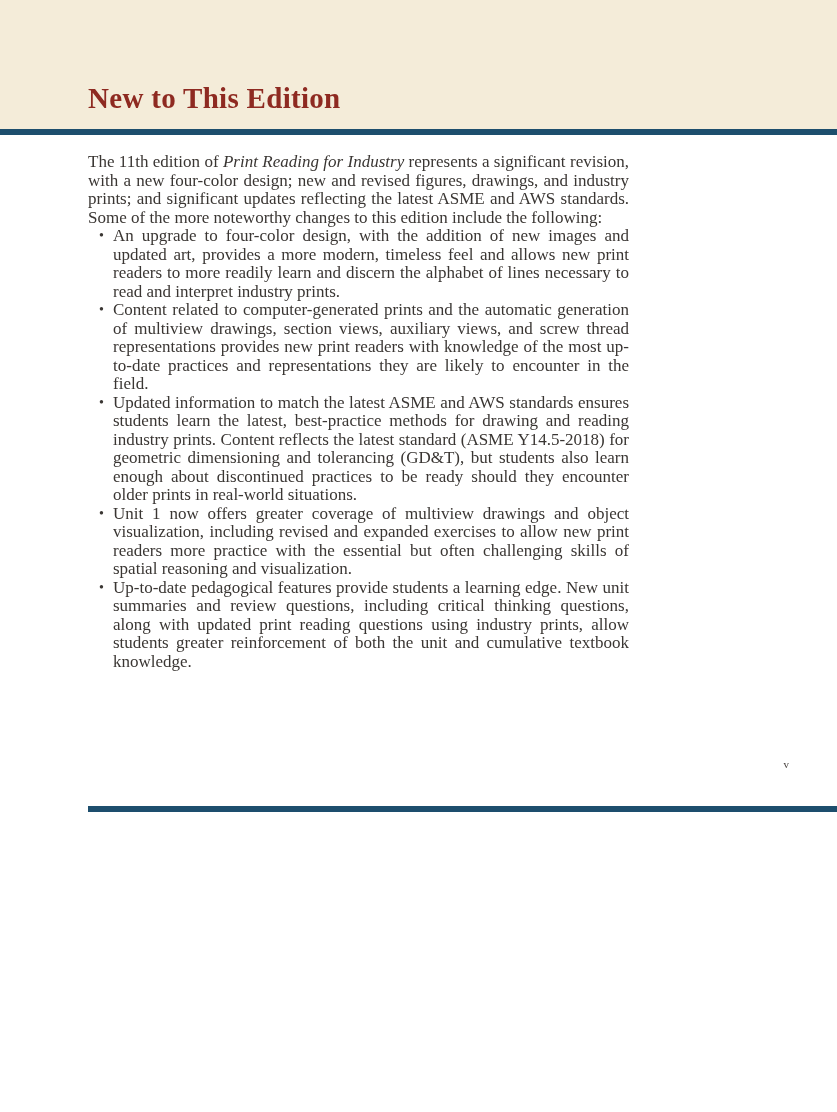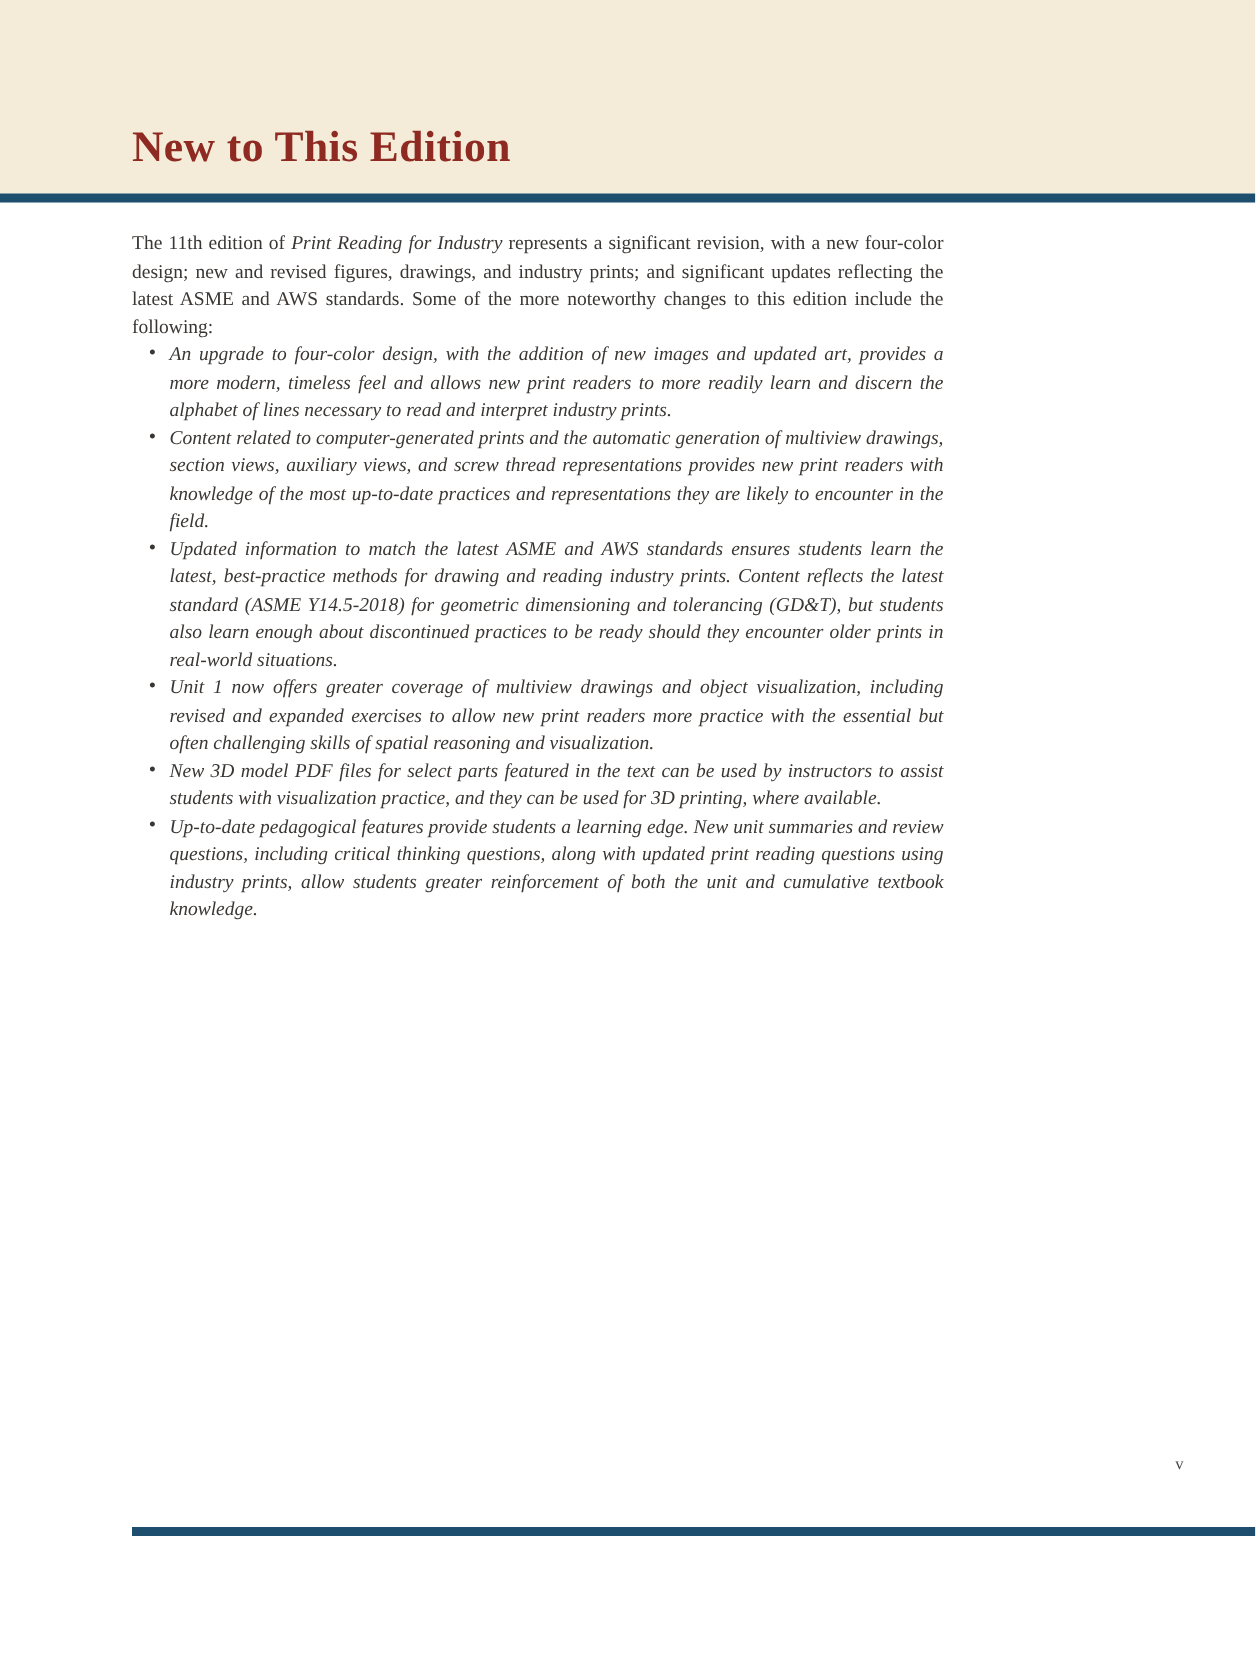--- a/index.html
+++ b/index.html
@@ -3,21 +3,21 @@
 <meta charset="utf-8">
 <style>
   html, body {
     margin: 0;
     padding: 0;
     background: #ffffff;
   }
   .page {
     position: relative;
     width: 837px;
-    height: 1024px;
+    height: 812px;
     background: #ffffff;
     overflow: hidden;
     font-family: "Liberation Serif", "DejaVu Serif", serif;
     color: #3a3633;
   }
   
   .band {
     position: absolute;
     top: 0;
     left: 0;
@@ -43,35 +43,34 @@
     width: 100%;
     height: 6px;
     background: #1d4e6d;
   }
   
   .content {
     position: absolute;
     top: 153px;
     left: 88px;
     width: 541px;
-    font-size: 13px;
+    font-size: 17px;
     line-height: 18.5px;
     text-align: justify;
   }
   .content p.intro {
     margin: 0;
   }
   .content em {
     font-style: italic;
   }
   ul.bullets {
     margin: 0;
     padding: 0;
     list-style: none;
-    font-style: italic;
   }
   ul.bullets li {
     position: relative;
     padding-left: 25px;
     margin: 0;
   }
   ul.bullets li::before {
     content: "\2022";
     position: absolute;
     left: 11px;
@@ -110,21 +109,20 @@
   <div class="rule"></div>
 
   <main class="content">
     <p class="intro"><span>The 11th edition of </span><em>Print Reading for Industry</em><span> represents a significant revision, with a new four-color design; new and revised figures, drawings, and industry prints; and significant updates reflecting the latest ASME and AWS standards. Some of the more noteworthy changes to this edition include the following:</span></p>
 
     <ul class="bullets">
       <li>An upgrade to four-color design, with the addition of new images and updated art, provides a more modern, timeless feel and allows new print readers to more readily learn and discern the alphabet of lines necessary to read and interpret industry prints.</li>
       <li>Content related to computer-generated prints and the automatic generation of multiview drawings, section views, auxiliary views, and screw thread representations provides new print readers with knowledge of the most up-to-date practices and representations they are likely to encounter in the field.</li>
       <li>Updated information to match the latest ASME and AWS standards ensures students learn the latest, best-practice methods for drawing and reading industry prints. Content reflects the latest standard (ASME Y14.5-2018) for geometric dimensioning and tolerancing (GD&amp;T), but students also learn enough about discontinued practices to be ready should they encounter older prints in real-world situations.</li>
       <li>Unit 1 now offers greater coverage of multiview drawings and object visualization, including revised and expanded exercises to allow new print readers more practice with the essential but often challenging skills of spatial reasoning and visualization.</li>
-      <li>New 3D model PDF files for select parts featured in the text can be used by instructors to assist students with visualization practice, and they can be used for 3D printing, where available.</li>
       <li>Up-to-date pedagogical features provide students a learning edge. New unit summaries and review questions, including critical thinking questions, along with updated print reading questions using industry prints, allow students greater reinforcement of both the unit and cumulative textbook knowledge.</li>
     </ul>
   </main>
 
   <div class="page-number">v</div>
 
   <div class="footer-rule"></div>
 
 </div>
 

